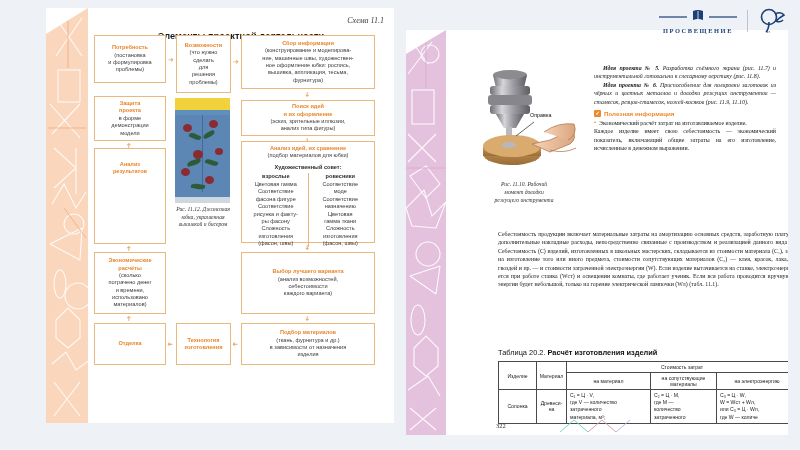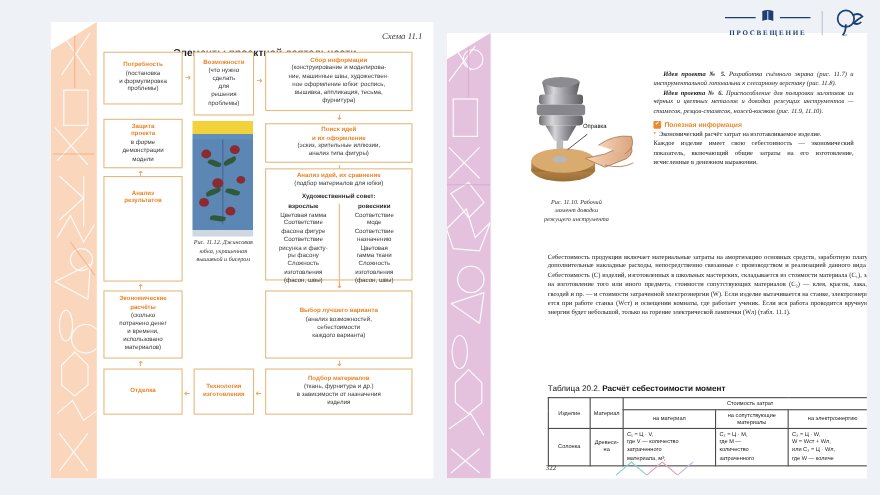--- a/index.html
+++ b/index.html
@@ -6,21 +6,21 @@
   html, body {
     width: 800px; height: 450px;
     background: #eef2f7;
     font-family: "Liberation Sans", sans-serif;
     overflow: hidden;
   }
   #root { position: relative; width: 800px; height: 450px; background: #eef2f7; }
 
   
   .page-left {
-    position: absolute; left: 46px; top: 20px;
+    position: absolute; left: 46px; top: 8px;
     width: 348px; height: 415px;
     background: #ffffff;
     overflow: hidden;
   }
   .strip-left {
     position: absolute; left: 0; top: 0; width: 42px; height: 100%;
     background: #fad6bd; overflow: hidden;
   }
   .notch-left {
     position: absolute; left: 0; top: 0;
@@ -417,21 +417,21 @@
       </div>
       <p class="ser it">Каждое изделие имеет свою себестои­мость — экономический показатель, вклю­чающий общие затраты на его изготовле­ние, исчисленные в денежном выражении.</p>
     </div>
 
     <div class="flow">
       <p class="ser it">Себестоимость продукции включает материальные затраты на амортизацию основных средств, заработную плату персонала, дополнительные накладные расходы, непосредственно связанные с производством и реализацией данного вида продукции. Себестоимость (С) изделий, изготовленных в школьных мастер­ских, складывается из стоимости материала (С₁), затраченного на изготовление того или иного предмета, стоимости сопут­ствующих материалов (С₂) — клея, красок, лака, саморезов, гвоздей и пр. — и стоимости затраченной электроэнергии (W). Если изделие вытачивается на станке, электроэнергия расходу­ется при работе станка (Wст) и освещении комнаты, где рабо­тает ученик. Если вся работа проводится вручную, то расход энергии будет небольшой, только на горение электрической лам­почки (Wл) (табл. 11.1).</p>
     </div>
 
     <div class="tbl-title">
       <span>Таблица 20.2.</span>
-      <span class="b">Расчёт себестоимости момент</span>
+      <span class="b">Расчёт изготовления изделий</span>
     </div>
 
     <table class="costs">
       <tbody>
             <tr>
         <th rowspan="2" style="width:38px;">Изделие</th>
         <th rowspan="2" style="width:30px;" style2="">Мате­риал</th>
         <th colspan="3">Стоимость затрат</th>
       </tr>
       <tr>

